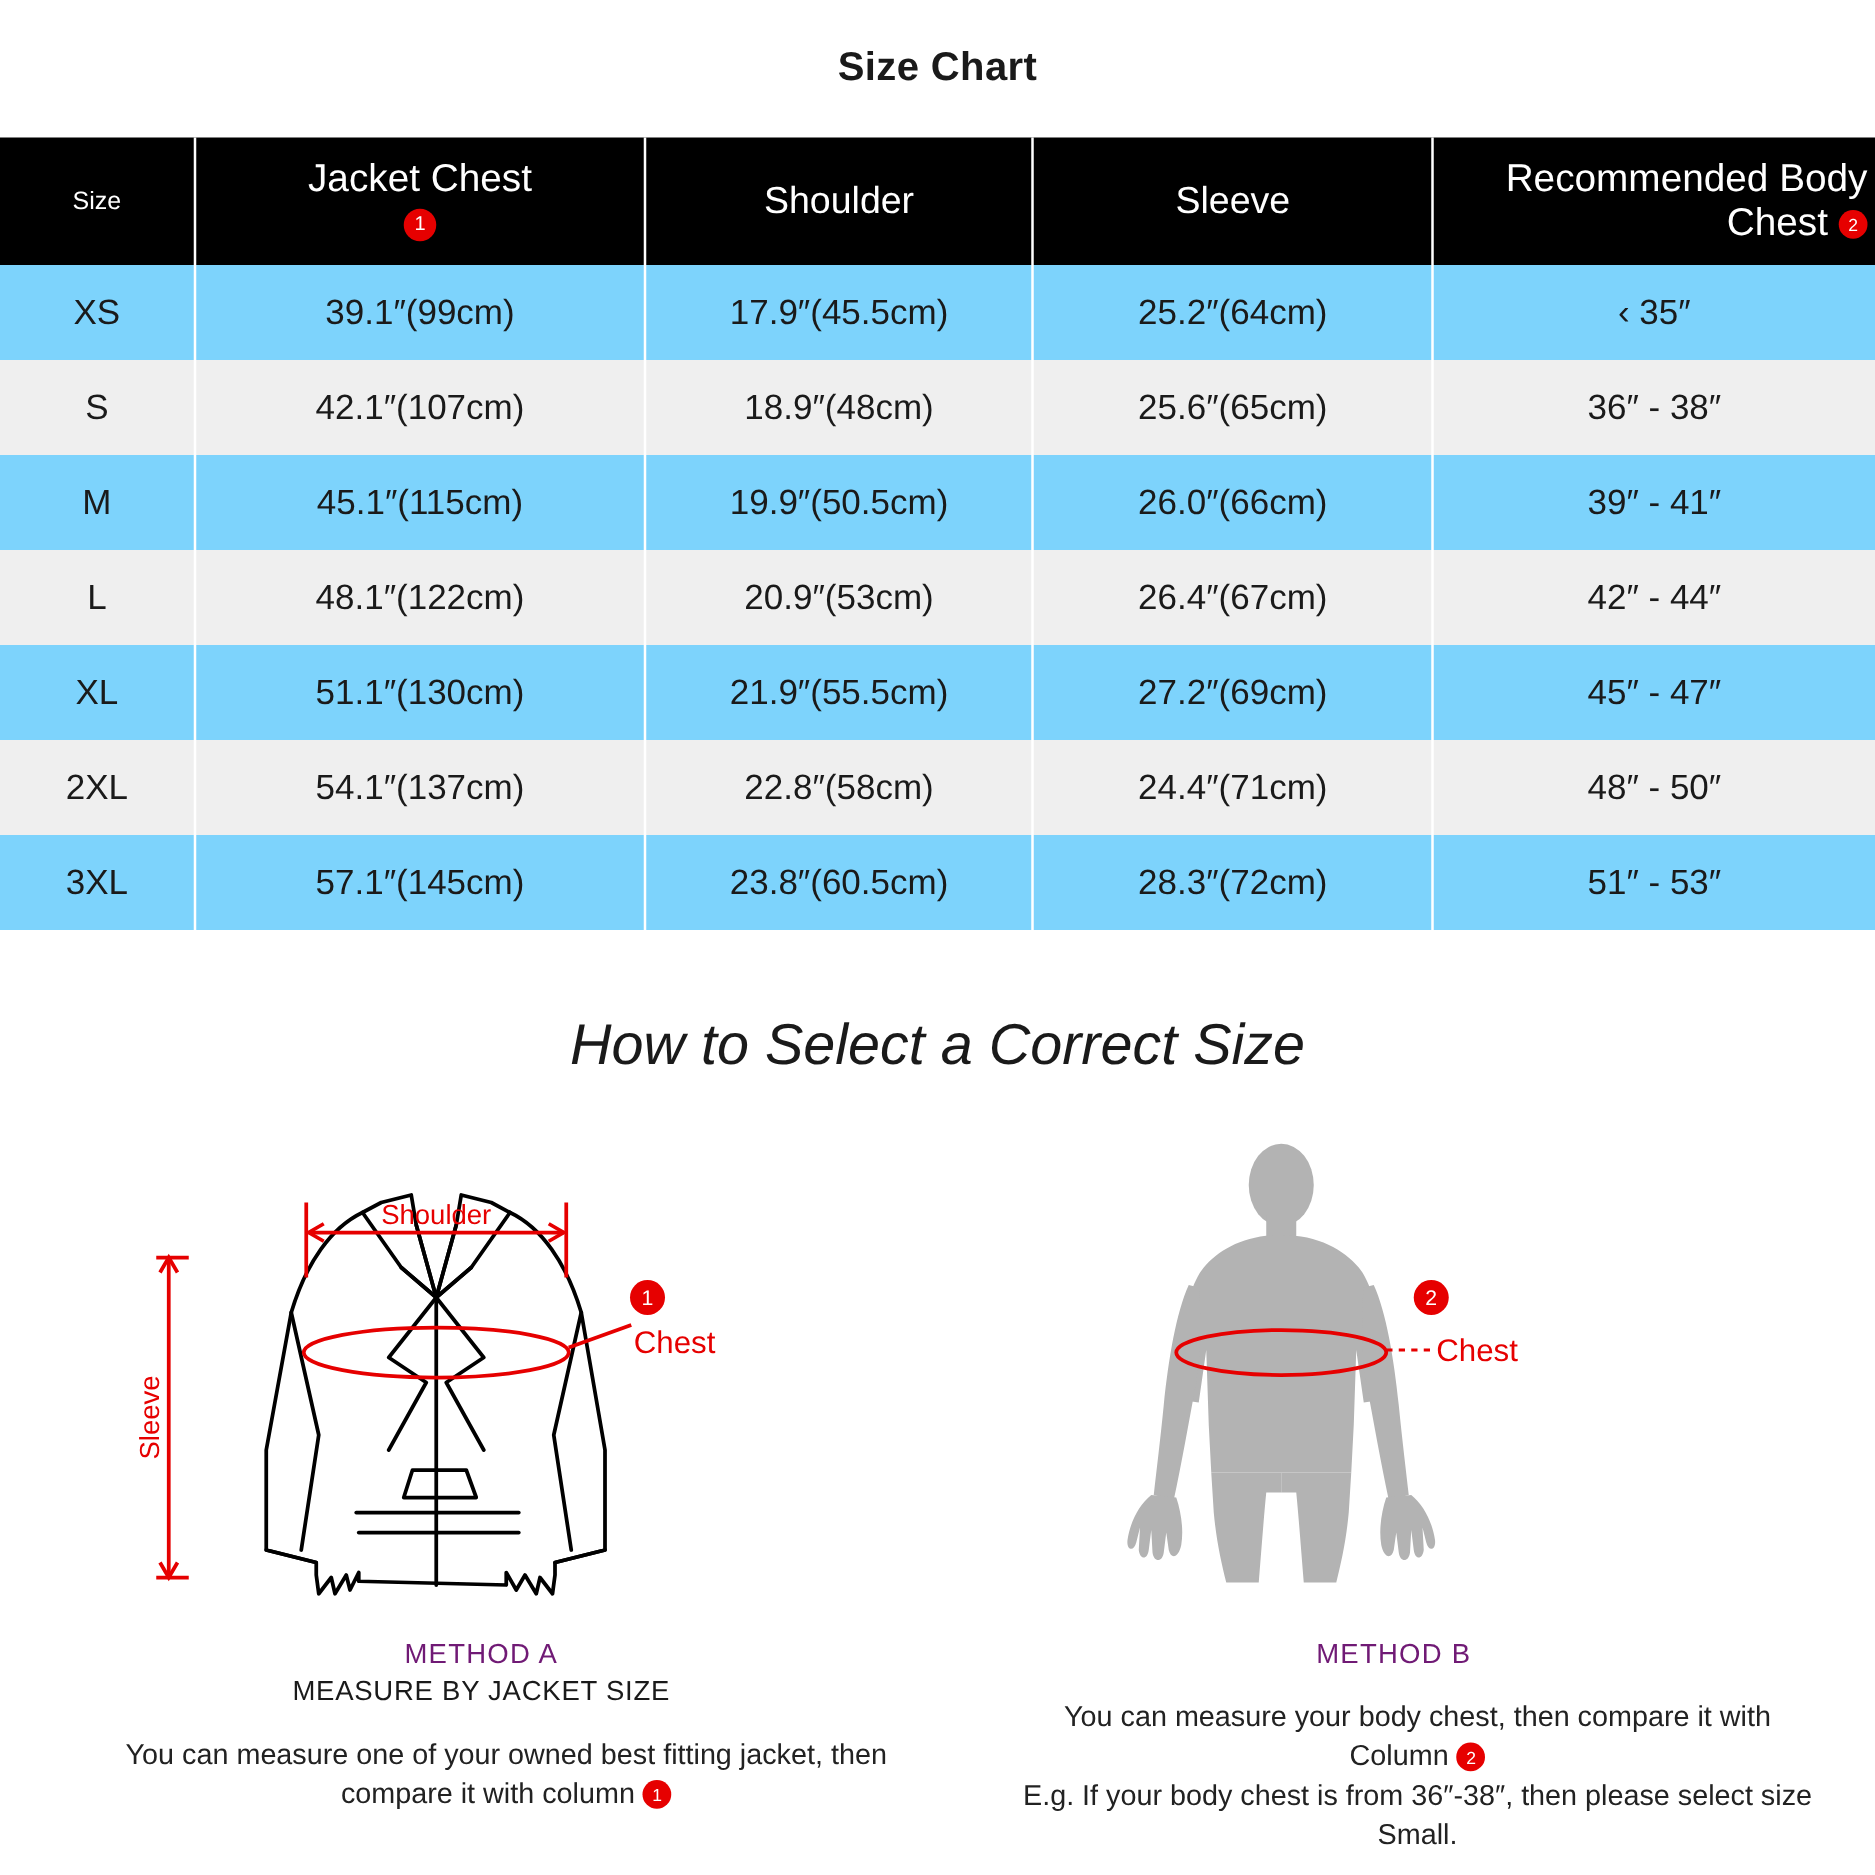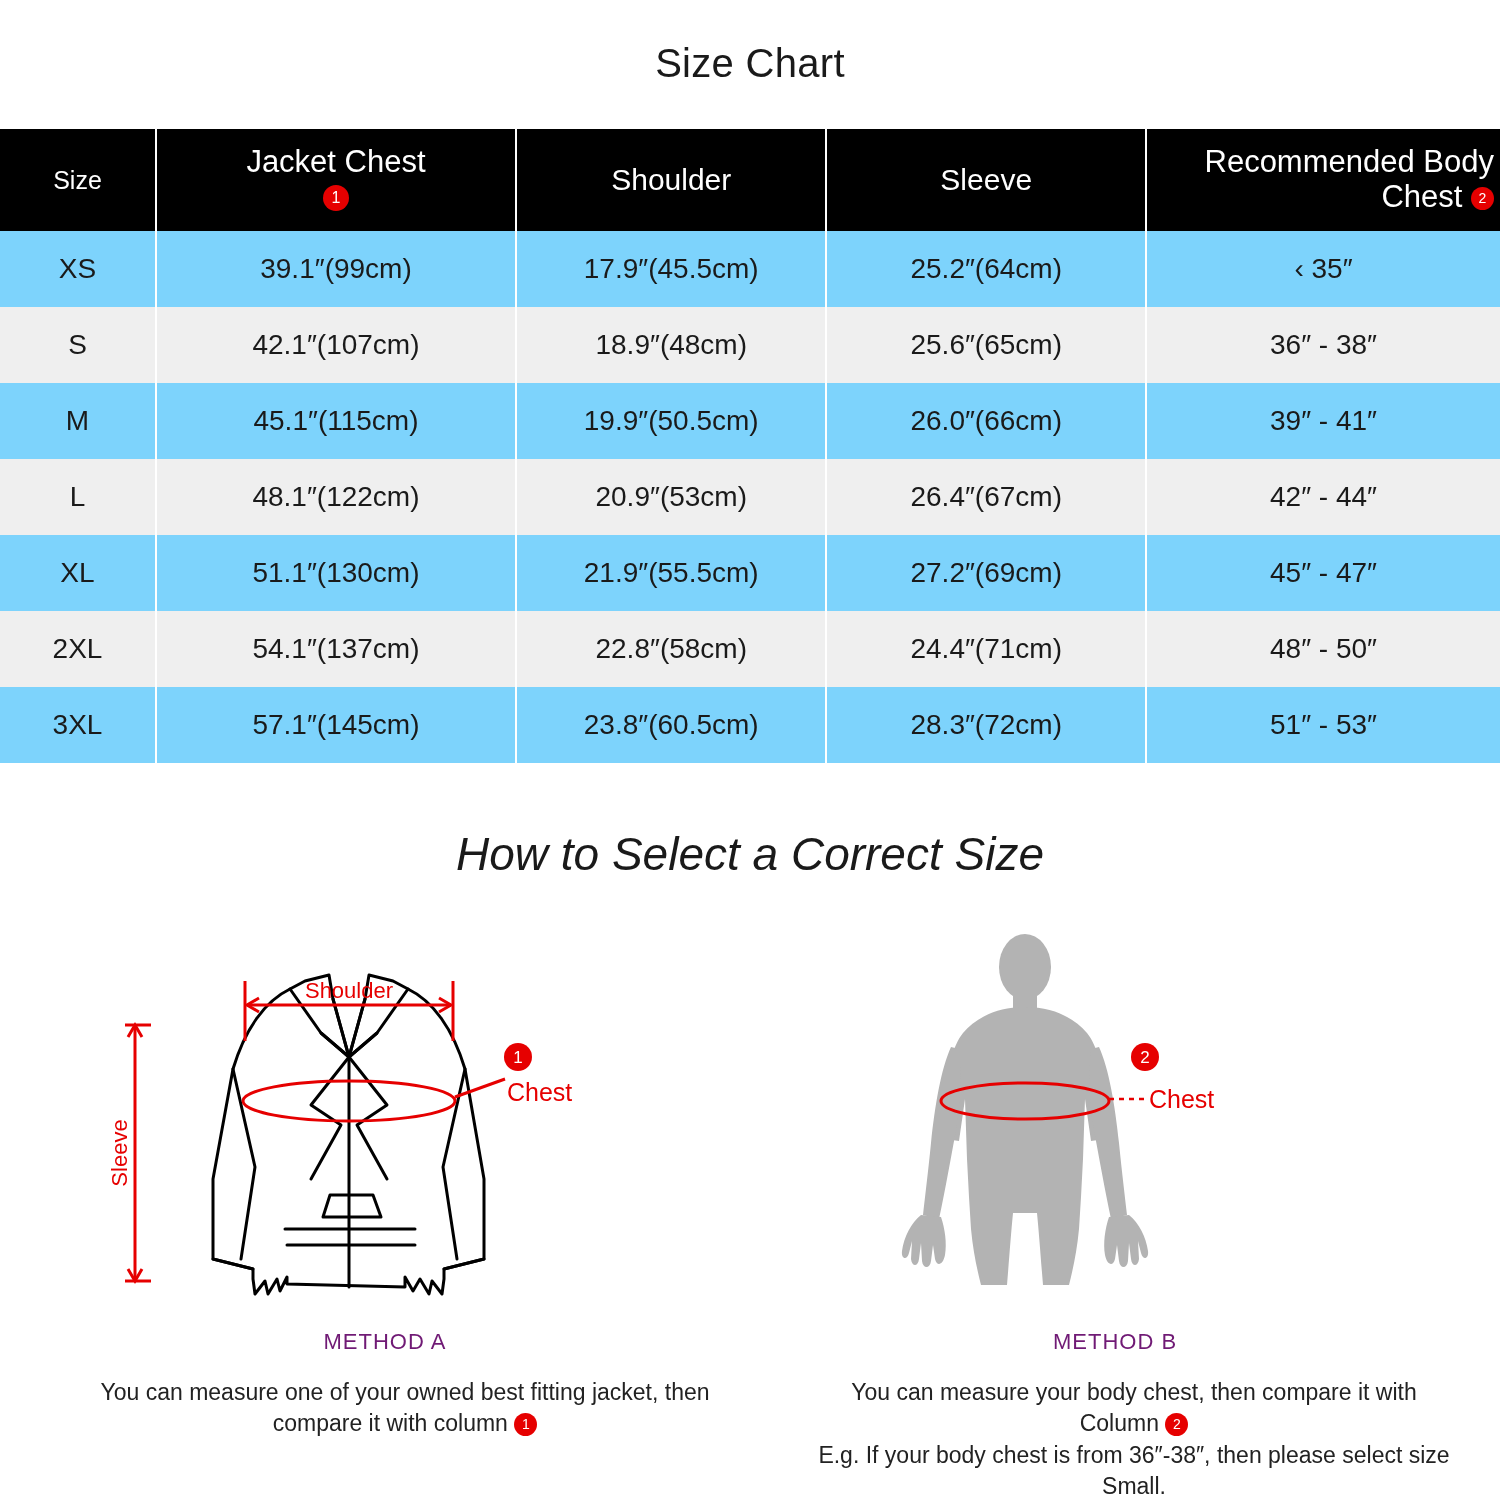--- a/index.html
+++ b/index.html
@@ -8,22 +8,22 @@
     width: 1500px;
     height: 1500px;
     background: #ffffff;
     font-family: "Liberation Sans", sans-serif;
     color: #1a1a1a;
     overflow: hidden;
   }
 
   .page-title {
     text-align: center;
-    font-size: 40px;
-    font-weight: 400;
+    font-size: 32px;
+    font-weight: 700;
     padding: 14px 0 16px;
     letter-spacing: 0.3px;
   }
 
   table.size-chart {
     width: 100%;
     border-collapse: collapse;
     table-layout: fixed;
   }
   table.size-chart th,
@@ -35,21 +35,21 @@
     background: #000000;
     color: #ffffff;
     font-weight: 400;
     height: 102px;
     font-size: 30px;
     padding: 4px 6px;
     border-right: 2px solid #ffffff;
     line-height: 1.12;
   }
   table.size-chart thead th:last-child { border-right: none; }
-  table.size-chart thead th.col-size { font-size: 25px; }
+  table.size-chart thead th.col-size { font-size: 20px; }
   table.size-chart thead th.col-jchest { font-size: 31px; }
   table.size-chart thead th.col-rbchest { font-size: 31px; text-align: right; }
 
   col.c0 { width: 10.4%; }
   col.c1 { width: 24.0%; }
   col.c2 { width: 20.7%; }
   col.c3 { width: 21.3%; }
   col.c4 { width: 23.6%; }
 
   table.size-chart tbody td {
@@ -277,20 +277,21 @@
             <line x1="30" y1="96" x2="30" y2="352"></line>
             <line x1="20" y1="96" x2="46" y2="96"></line>
             <line x1="20" y1="352" x2="46" y2="352"></line>
             <polyline points="23,108 30,96 37,108"></polyline>
             <polyline points="23,340 30,352 37,340"></polyline>
           </g>
           <text x="22" y="224" fill="#e60000" font-size="22" font-family="Liberation Sans, sans-serif" text-anchor="middle" transform="rotate(-90 22 224)">Sleeve</text>
         </svg>
       </div>
       <div class="method-label">METHOD A</div>
+      <div class="method-sub">MEASURE BY JACKET SIZE</div>
       <div class="method-desc">
         <span>You can measure one of your owned best fitting jacket, then compare it with column </span><span class="badge small">1</span>
       </div>
     </div>
 
     <div class="method method-b">
       <div class="figure">
         <svg width="560" height="390" viewBox="0 0 560 390">
           <g fill="#b3b3b3" stroke="none">
 

